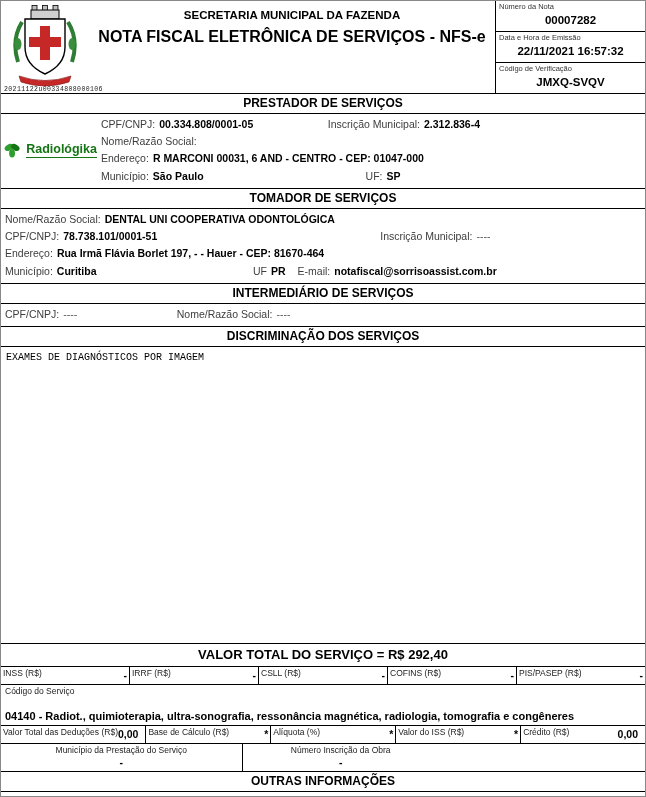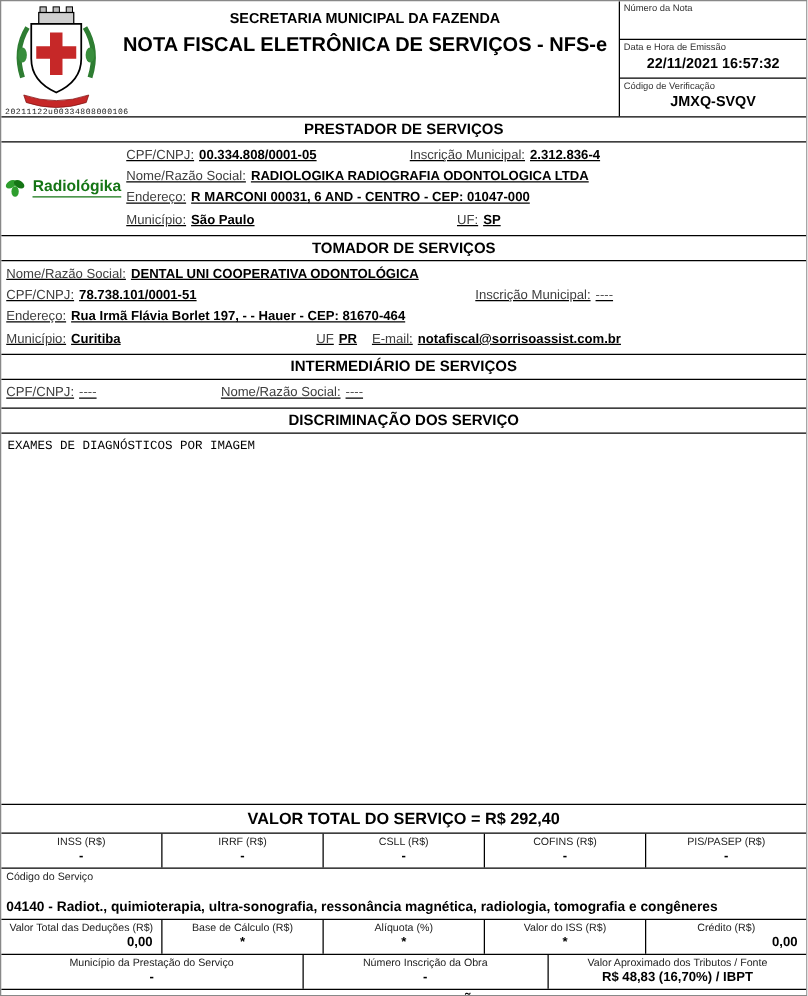--- a/index.html
+++ b/index.html
@@ -23,21 +23,21 @@
                 align-items:center; justify-content:center; }
   .barcode-text { position:absolute; left:3px; bottom:0; font-size:6.5px;
                   font-family:"Liberation Mono", monospace; letter-spacing:0.4px; color:#222; }
 
   
   .sec-title { border-top:1px solid #000; border-bottom:1px solid #000; text-align:center;
                font-weight:bold; font-size:12px; padding:2px 0 3px; flex-shrink:0; }
 
   
   .frow { display:flex; align-items:baseline; padding:1px 4px; font-size:10.5px; line-height:1.45; }
-  .pair { display:flex; align-items:baseline; white-space:nowrap;text-decoration:underline; }
+  .pair { display:flex; align-items:baseline; white-space:nowrap; }
   .lbl { color:#3d3d3d; margin-right:4px; }
   .val { font-weight:bold; }
   .muted { color:#555; font-weight:normal; }
   .w27 { width:27%; } .w39 { width:39%; } .w42 { width:42%; }
   .w49 { width:49%; } .w59 { width:59%; } .w7 { width:7%; }
 
   .prestador-body { display:flex; padding:2px 0 3px; }
   .prest-logo { width:96px; display:flex; flex-direction:row; align-items:center;
                 justify-content:center; gap:3px; padding:2px 0; }
   .prest-logo-text { color:#157515; font-weight:bold; font-size:12.5px;
@@ -48,21 +48,21 @@
   
   .disc-body { height:296px; padding:5px 5px; font-family:"Liberation Mono", monospace;
                font-size:10px; flex-shrink:0; }
 
   
   .valor-bar { border-top:1px solid #000; border-bottom:1px solid #000; text-align:center;
                font-weight:bold; font-size:13px; padding:3px 0 4px; flex-shrink:0; }
 
   
   .cols5 { display:flex; border-bottom:1px solid #000; flex-shrink:0; }
-  .cols5 .cell { flex:1; border-right:1px solid #000; display:flex; flex-direction:column;
+  .cols5 .cell { flex:1; border-right:1px solid #000; display:flex; flex-direction:row;
                  padding:1px 2px 3px;justify-content:space-between; }
   .cols5 .cell:last-child { border-right:none; }
   .clabel { font-size:8.5px; color:#222; text-align:center; white-space:nowrap; }
   .cvalue { font-size:10.5px; font-weight:bold; text-align:center; margin-top:1px; }
   .ded .cell:first-child .cvalue, .ded .cell:last-child .cvalue { text-align:right; padding-right:5px; }
 
   
   .codigo { border-bottom:1px solid #000; padding:1px 4px 3px; flex-shrink:0; }
   .codigo-label { font-size:8.5px; color:#222; }
   .codigo-value { font-size:11px; font-weight:bold; margin-top:14px; }
@@ -94,20 +94,21 @@
         <path d="M10,72 q26,9 52,0 l-2,6 q-24,8 -48,0 z" fill="#c62828" stroke="#7f1313" stroke-width="0.6"></path>
       </svg>
     </div>
     <div class="title-cell">
       <div class="subtitle">SECRETARIA MUNICIPAL DA FAZENDA</div>
       <div class="doc-title">NOTA FISCAL ELETRÔNICA DE SERVIÇOS - NFS-e</div>
     </div>
     <div class="info-cell">
       <div class="info-box">
         <div class="info-label">Número da Nota</div>
+        <div class="info-value">00007282</div>
       </div>
       <div class="info-box">
         <div class="info-label">Data e Hora de Emissão</div>
         <div class="info-value">22/11/2021 16:57:32</div>
       </div>
       <div class="info-box">
         <div class="info-label">Código de Verificação</div>
         <div class="info-value">JMXQ-SVQV</div>
       </div>
     </div>
@@ -131,21 +132,20 @@
           <span class="val">00.334.808/0001-05</span>
         </span>
         <span class="pair">
           <span class="lbl">Inscrição Municipal:</span>
           <span class="val">2.312.836-4</span>
         </span>
       </div>
       <div class="frow">
         <span class="pair">
           <span class="lbl">Nome/Razão Social:</span>
-          <span class="val">RADIOLOGIKA RADIOGRAFIA ODONTOLOGICA LTDA</span>
         </span>
       </div>
       <div class="frow">
         <span class="pair">
           <span class="lbl">Endereço:</span>
           <span class="val">R MARCONI 00031, 6 AND - CENTRO - CEP: 01047-000</span>
         </span>
       </div>
       <div class="frow">
         <span class="pair w49">
@@ -207,21 +207,21 @@
         <span class="lbl">CPF/CNPJ:</span>
         <span class="val muted">----</span>
       </span>
       <span class="pair">
         <span class="lbl">Nome/Razão Social:</span>
         <span class="val muted">----</span>
       </span>
     </div>
   </div>
 
-  <div class="sec-title">DISCRIMINAÇÃO DOS SERVIÇO</div>
+  <div class="sec-title">DISCRIMINAÇÃO DOS SERVIÇOS</div>
   <div class="disc-body">EXAMES DE DIAGNÓSTICOS POR IMAGEM</div>
 
   <div class="valor-bar">VALOR TOTAL DO SERVIÇO = R$ 292,40</div>
 
   <div class="cols5">
     <div class="cell">
       <div class="clabel">INSS (R$)</div>
       <div class="cvalue">-</div>
     </div>
     <div class="cell">
@@ -272,21 +272,17 @@
 
   <div class="cols3">
     <div class="cell c3a">
       <div class="clabel">Município da Prestação do Serviço</div>
       <div class="cvalue">-</div>
     </div>
     <div class="cell c3b">
       <div class="clabel">Número Inscrição da Obra</div>
       <div class="cvalue">-</div>
     </div>
-    <div class="cell c3c">
-      <div class="clabel">Valor Aproximado dos Tributos / Fonte</div>
-      <div class="cvalue">R$ 48,83 (16,70%) / IBPT</div>
-    </div>
   </div>
 
   <div class="sec-title">OUTRAS INFORMAÇÕES</div>
 
 </div>
 
 </body></html>

